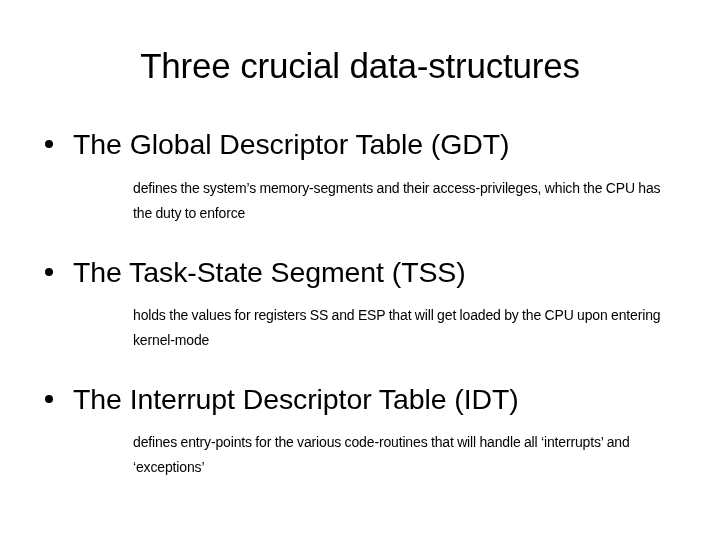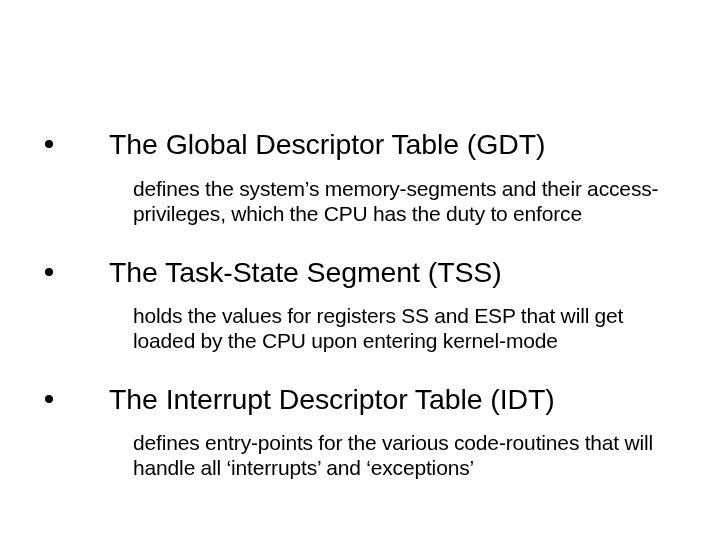--- a/index.html
+++ b/index.html
@@ -45,42 +45,42 @@
     width: 720px;
   }
 
   .topic {
     position: relative;
     margin: 0;
   }
 
   .topic-heading {
     position: relative;
-    padding-left: 109px;
+    padding-left: 73px;
     font-size: 28.5px;
     line-height: 36px;
     font-weight: 400;
     letter-spacing: -0.1px;
     white-space: nowrap;
   }
 
   .topic-heading .bullet-dot {
     position: absolute;
     left: 45px;
     top: 14px;
     width: 8px;
     height: 8px;
     border-radius: 50%;
     background: #000000;
   }
 
   .topic-detail {
     padding-left: 133px;
     padding-right: 40px;
-    font-size: 21px;
+    font-size: 14px;
     line-height: 25px;
     font-weight: 400;
     letter-spacing: -0.15px;
     word-spacing: -0.3px;
     max-width: 530px;
   }
 
   
   .topic-1 .topic-heading { margin-top: 0; }
   .topic-1 .topic-detail  { margin-top: 14px; }
@@ -91,20 +91,21 @@
   .topic-3 .topic-heading { margin-top: 28px; }
   .topic-3 .topic-detail  { margin-top: 13px; }
 
   .topic-3 .topic-detail { max-width: 545px; }
 </style>
 </head>
 <body>
 
 <div class="slide">
 
+  <div class="slide-title">Three crucial data-structures</div>
 
   <div class="body-area">
 
     <div class="topic topic-1">
       <div class="topic-heading">
         <span class="bullet-dot"></span>
         <span>The Global Descriptor Table (GDT)</span>
       </div>
       <div class="topic-detail">defines the system’s memory-segments and their access-privileges, which the CPU has the duty to enforce</div>
     </div>

